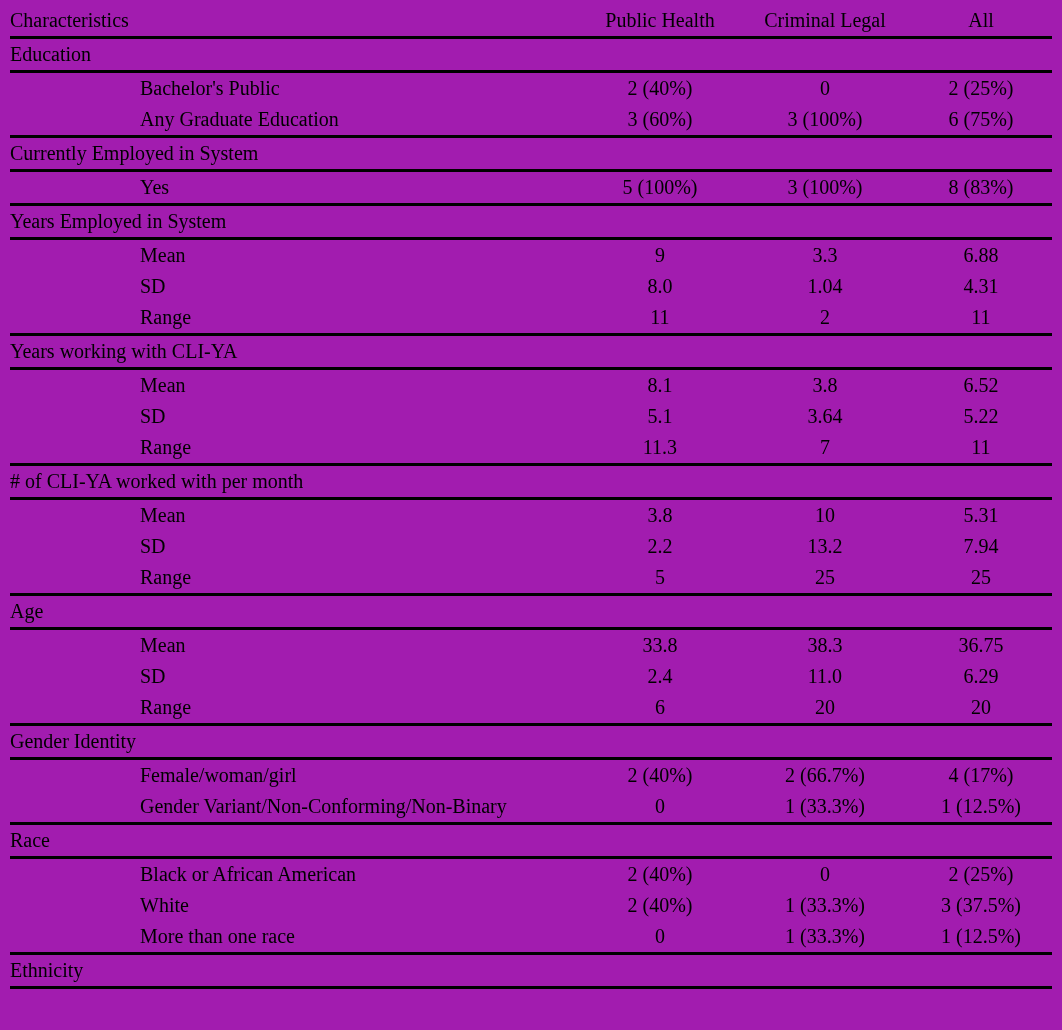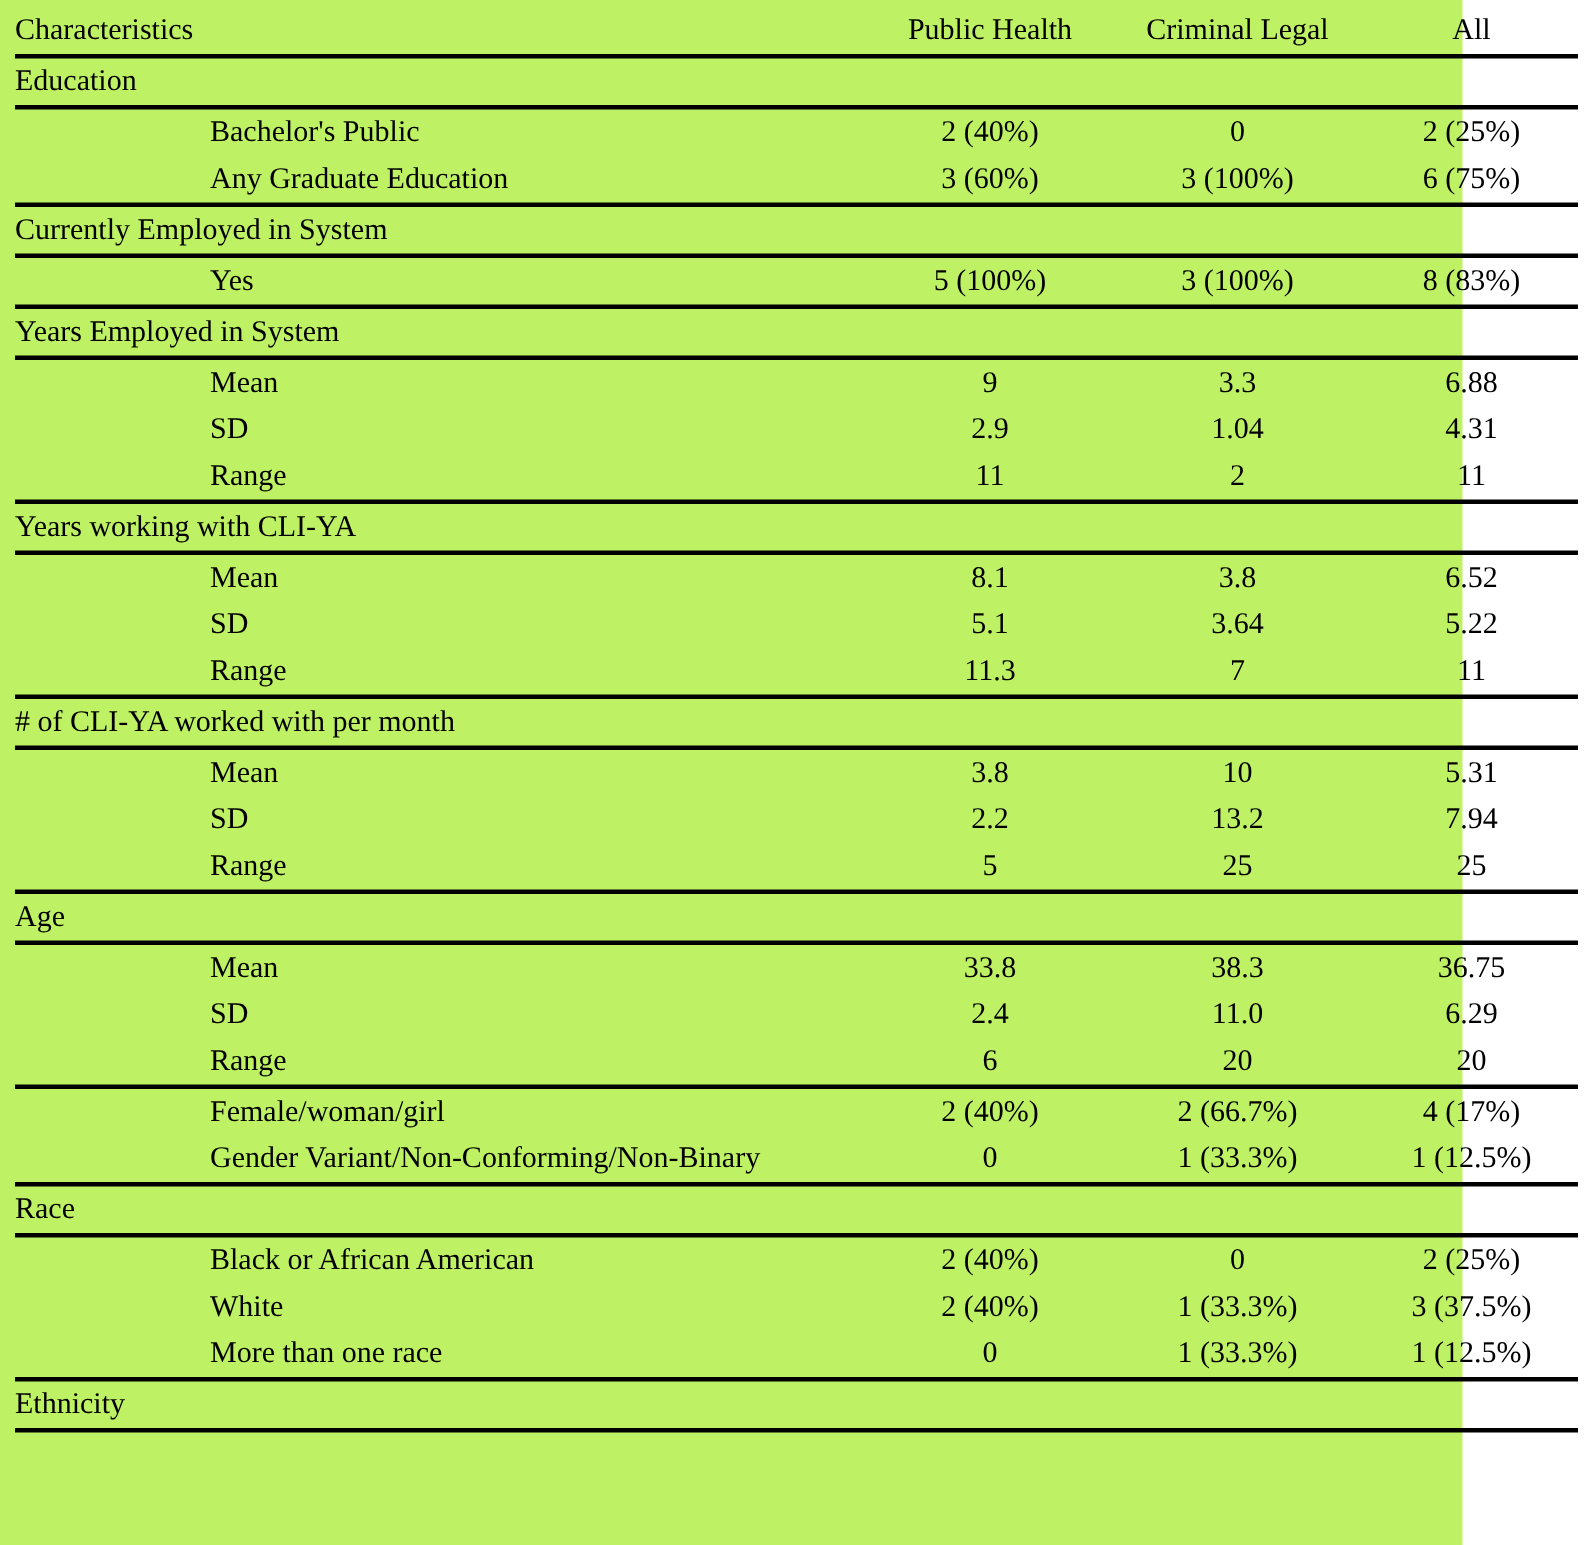--- a/index.html
+++ b/index.html
@@ -4,23 +4,23 @@
 <style>
   html, body {
     margin: 0;
     padding: 0;
     background: #ffffff;
     width: 1062px;
     height: 1030px;
     overflow: hidden;
   }
   .page {
-    width: 975px;
+    width: 1062px;
     height: 1030px;
-    background: #bef264;
+    background: #a21caf;
     color: #000000;
     font-family: "Liberation Serif", "DejaVu Serif", serif;
     font-size: 20px;
     box-sizing: border-box;
     padding: 5px 10px 0 10px;
   }
   table.char-table {
     width: 1042px;
     border-collapse: collapse;
     table-layout: fixed;
@@ -108,21 +108,21 @@
           <td colspan="4" class="section-title">Years Employed in System</td>
         </tr>
         <tr>
           <td class="label indent">Mean</td>
           <td class="c">9</td>
           <td class="c">3.3</td>
           <td class="c">6.88</td>
         </tr>
         <tr>
           <td class="label indent">SD</td>
-          <td class="c">2.9</td>
+          <td class="c">8.0</td>
           <td class="c">1.04</td>
           <td class="c">4.31</td>
         </tr>
         <tr class="rb">
           <td class="label indent">Range</td>
           <td class="c">11</td>
           <td class="c">2</td>
           <td class="c">11</td>
         </tr>
         <tr class="rb">
@@ -181,20 +181,23 @@
           <td class="c">2.4</td>
           <td class="c">11.0</td>
           <td class="c">6.29</td>
         </tr>
         <tr class="rb">
           <td class="label indent">Range</td>
           <td class="c">6</td>
           <td class="c">20</td>
           <td class="c">20</td>
         </tr>
+        <tr class="rb">
+          <td colspan="4" class="section-title">Gender Identity</td>
+        </tr>
         <tr>
           <td class="label indent">Female/woman/girl</td>
           <td class="c">2 (40%)</td>
           <td class="c">2 (66.7%)</td>
           <td class="c">4 (17%)</td>
         </tr>
         <tr class="rb">
           <td class="label indent">Gender Variant/Non-Conforming/Non-Binary</td>
           <td class="c">0</td>
           <td class="c">1 (33.3%)</td>

